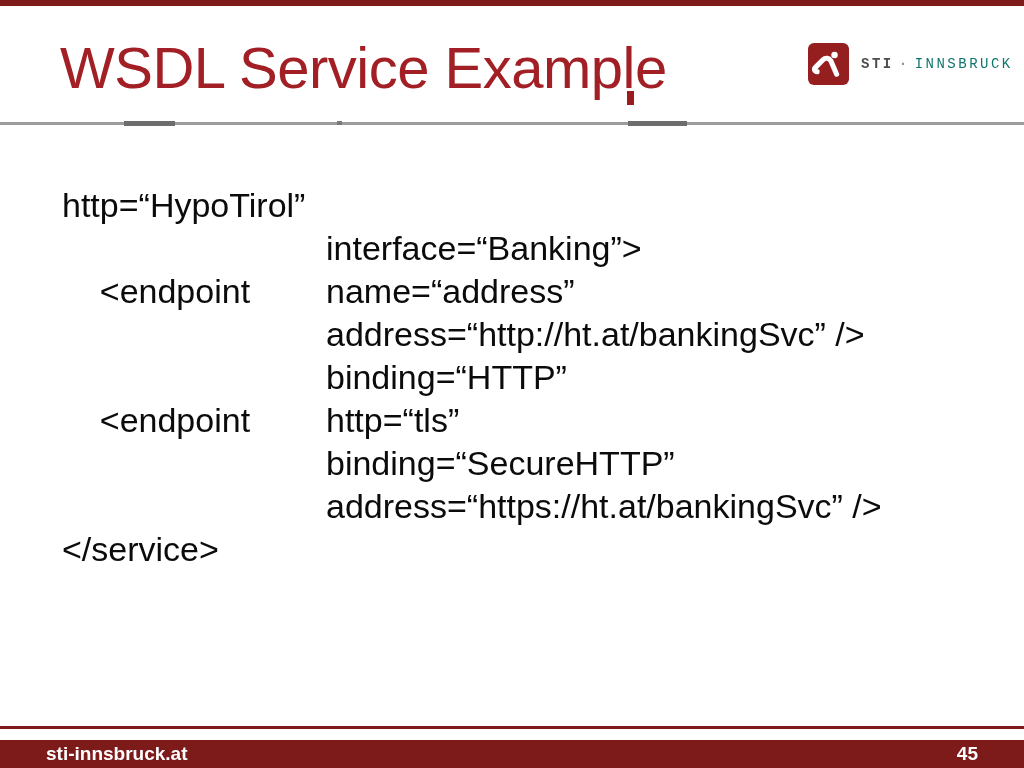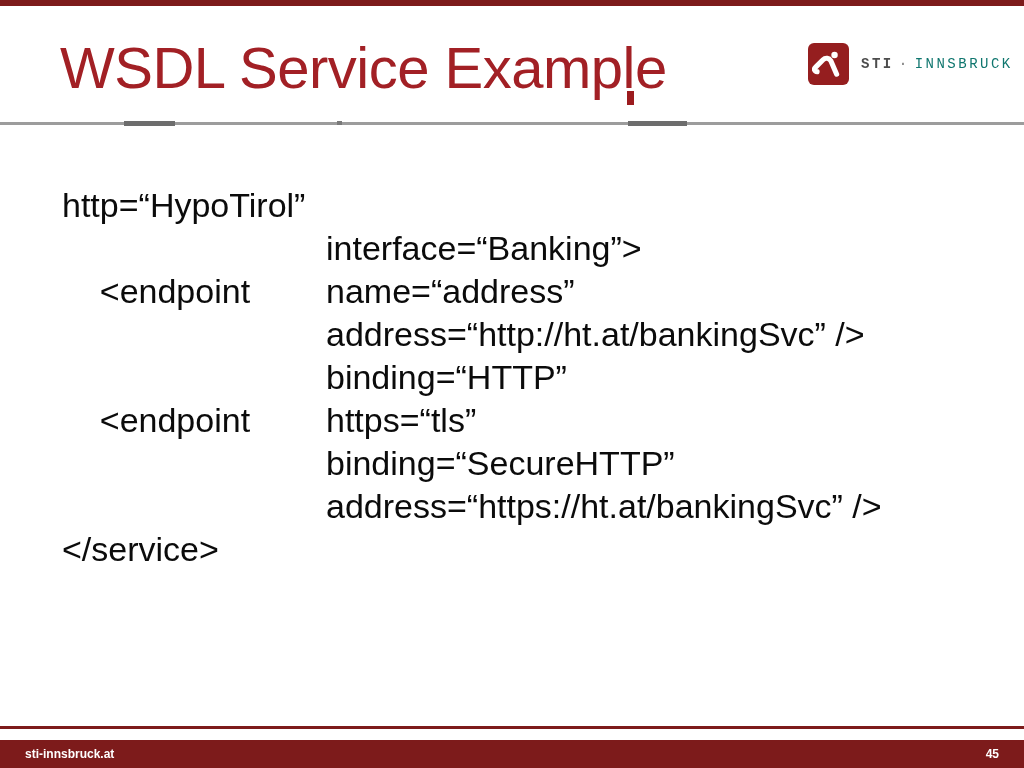--- a/index.html
+++ b/index.html
@@ -69,22 +69,22 @@
   .code-attr{white-space:pre;}
   
   .footer-accent-line{
     position:absolute;left:0;top:726px;width:1024px;height:3px;
     background:var(--bar_maroon);
   }
   .footer-bar{
     position:absolute;left:0;top:740px;width:1024px;height:28px;
     background:var(--bar_maroon);
     display:flex;align-items:center;justify-content:space-between;
-    box-sizing:border-box;padding:0 25px;
-    color:#ffffff;font-size:12px;font-weight:bold;
+    box-sizing:border-box;padding:0 46px;
+    color:#ffffff;font-size:19px;font-weight:bold;
   }
 </style>
 </head>
 <body>
 
 <div class="top-bar"></div>
 
 <div class="slide-title">WSDL Service Example</div>
 
 <div class="logo">
@@ -124,21 +124,21 @@
   <div class="code-row">
     <span class="code-tag"></span>
     <span class="code-attr">address=“http://ht.at/bankingSvc” /&gt;</span>
   </div>
   <div class="code-row">
     <span class="code-tag"></span>
     <span class="code-attr">binding=“HTTP”</span>
   </div>
   <div class="code-row">
     <span class="code-tag">    &lt;endpoint</span>
-    <span class="code-attr">https=“tls”</span>
+    <span class="code-attr">http=“tls”</span>
   </div>
   <div class="code-row">
     <span class="code-tag"></span>
     <span class="code-attr">binding=“SecureHTTP”</span>
   </div>
   <div class="code-row">
     <span class="code-tag"></span>
     <span class="code-attr">address=“https://ht.at/bankingSvc” /&gt;</span>
   </div>
   <div class="code-row">

